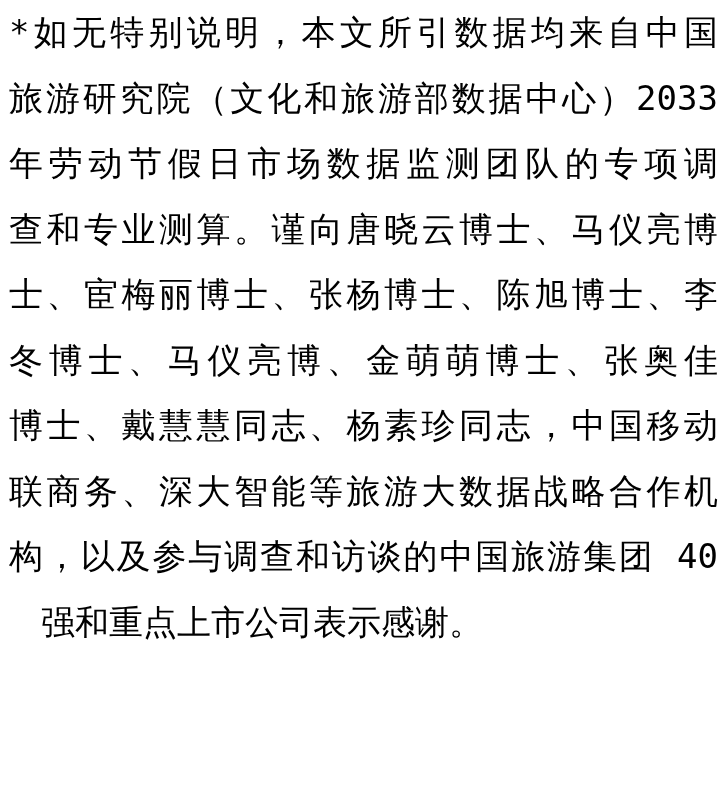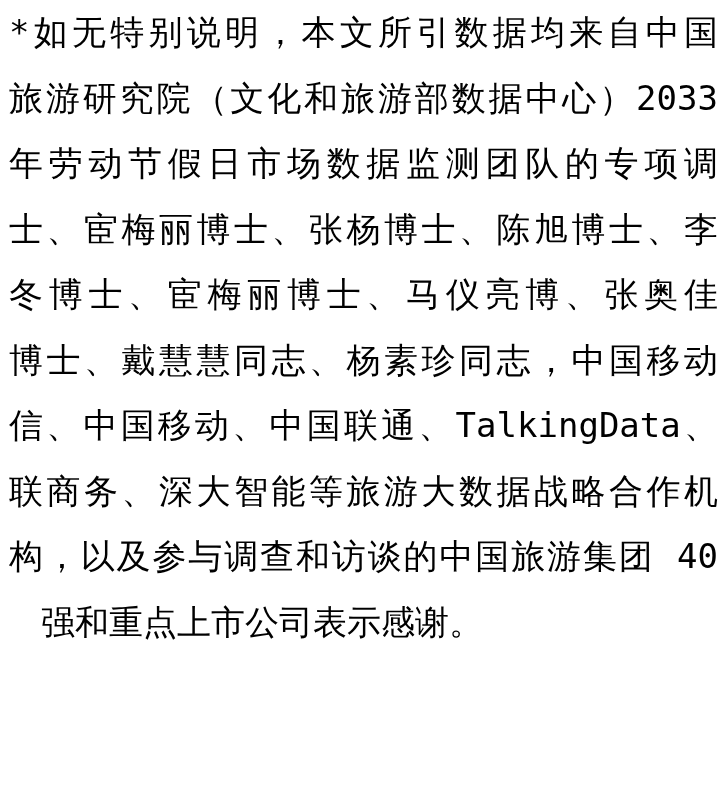--- a/index.html
+++ b/index.html
@@ -37,21 +37,21 @@
   }
 </style>
 </head>
 <body>
 
 <div class="page">
   <div class="note" id="note-lines">
       <div class="line">*如无特别说明，本文所引数据均来自中国</div>
       <div class="line">旅游研究院（文化和旅游部数据中心）2033</div>
       <div class="line">年劳动节假日市场数据监测团队的专项调</div>
+      <div class="line">查和专业测算。谨向唐晓云博士、马仪亮博</div>
       <div class="line">士、宦梅丽博士、张杨博士、陈旭博士、李</div>
-      <div class="line">冬博士、宦梅丽博士、马仪亮博、张奥佳</div>
+      <div class="line">冬博士、马仪亮博、金萌萌博士、张奥佳</div>
       <div class="line">博士、戴慧慧同志、杨素珍同志，中国移动</div>
-      <div class="line">信、中国移动、中国联通、TalkingData、</div>
       <div class="line">联商务、深大智能等旅游大数据战略合作机</div>
       <div class="line">构，以及参与调查和访谈的中国旅游集团 40</div>
       <div class="line last">强和重点上市公司表示感谢。</div>
     </div>
 </div>
 
 </body></html>

